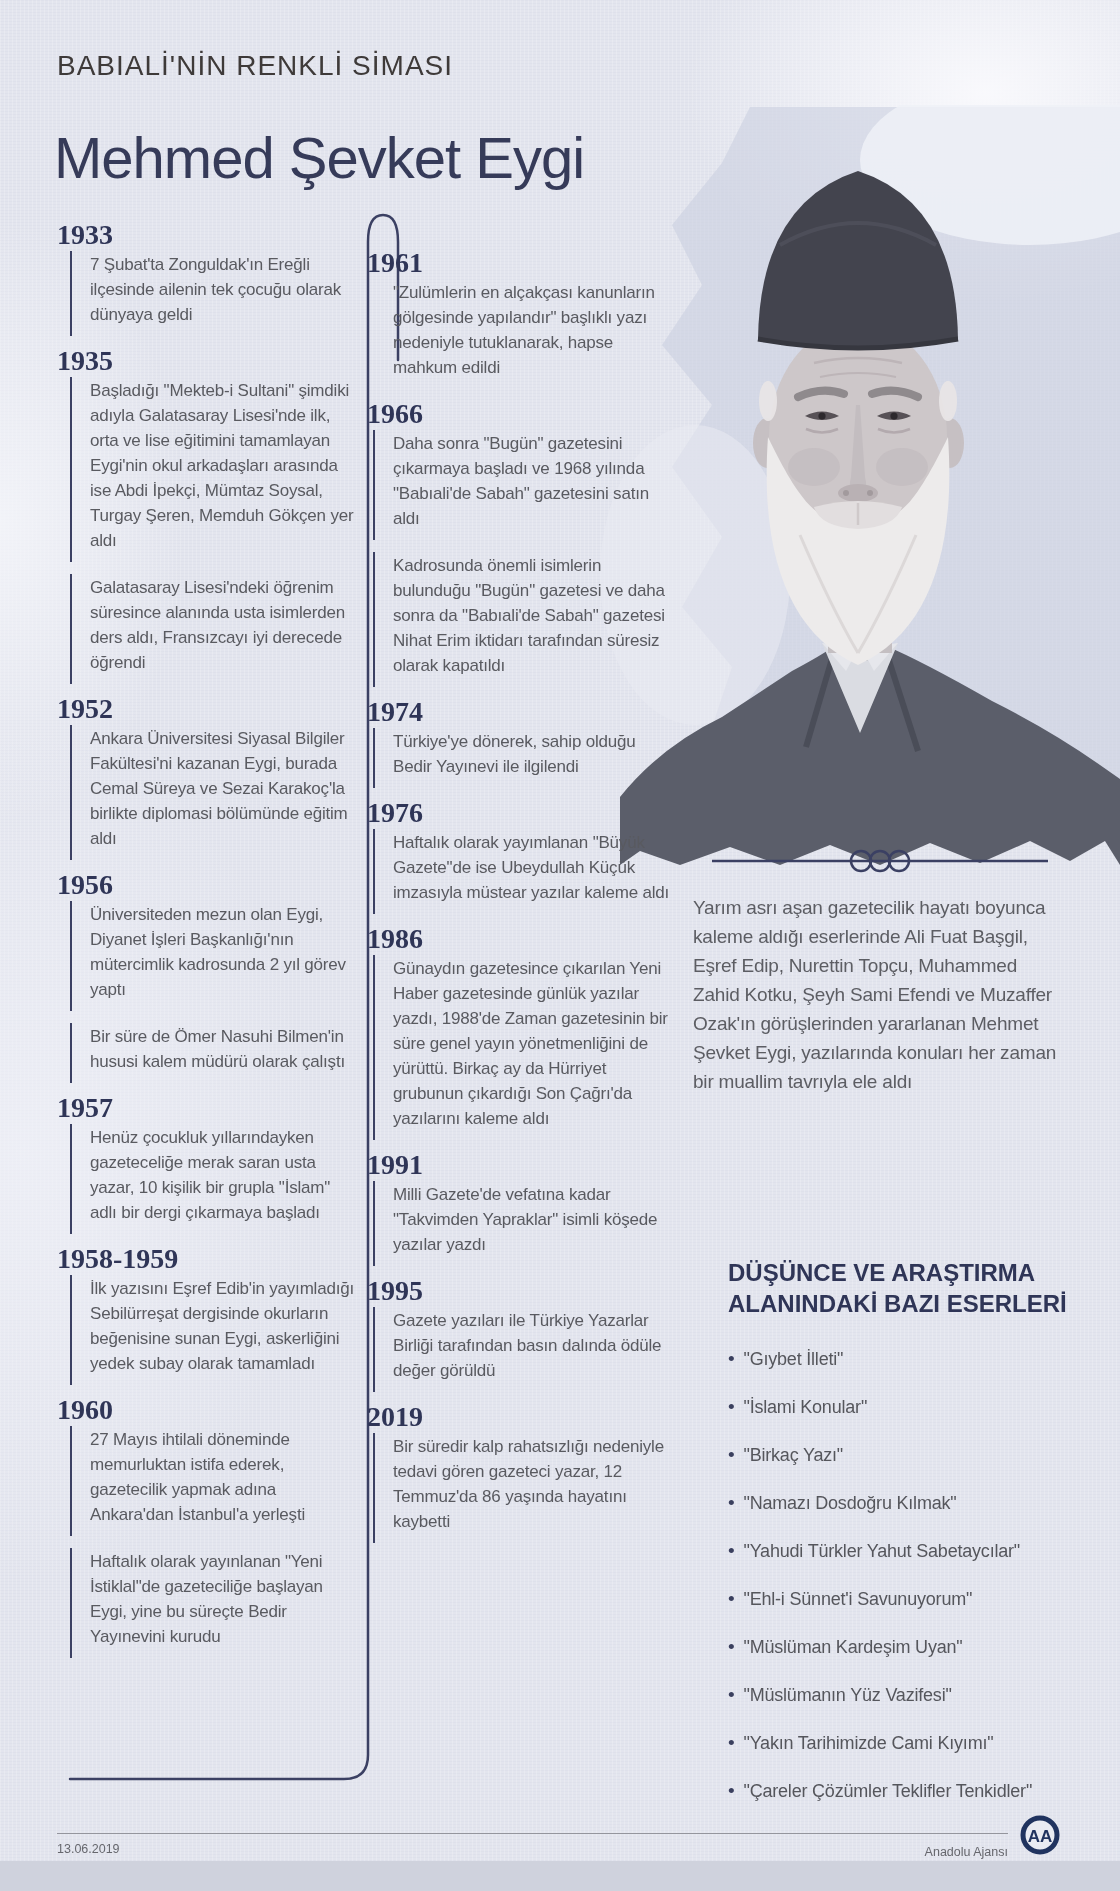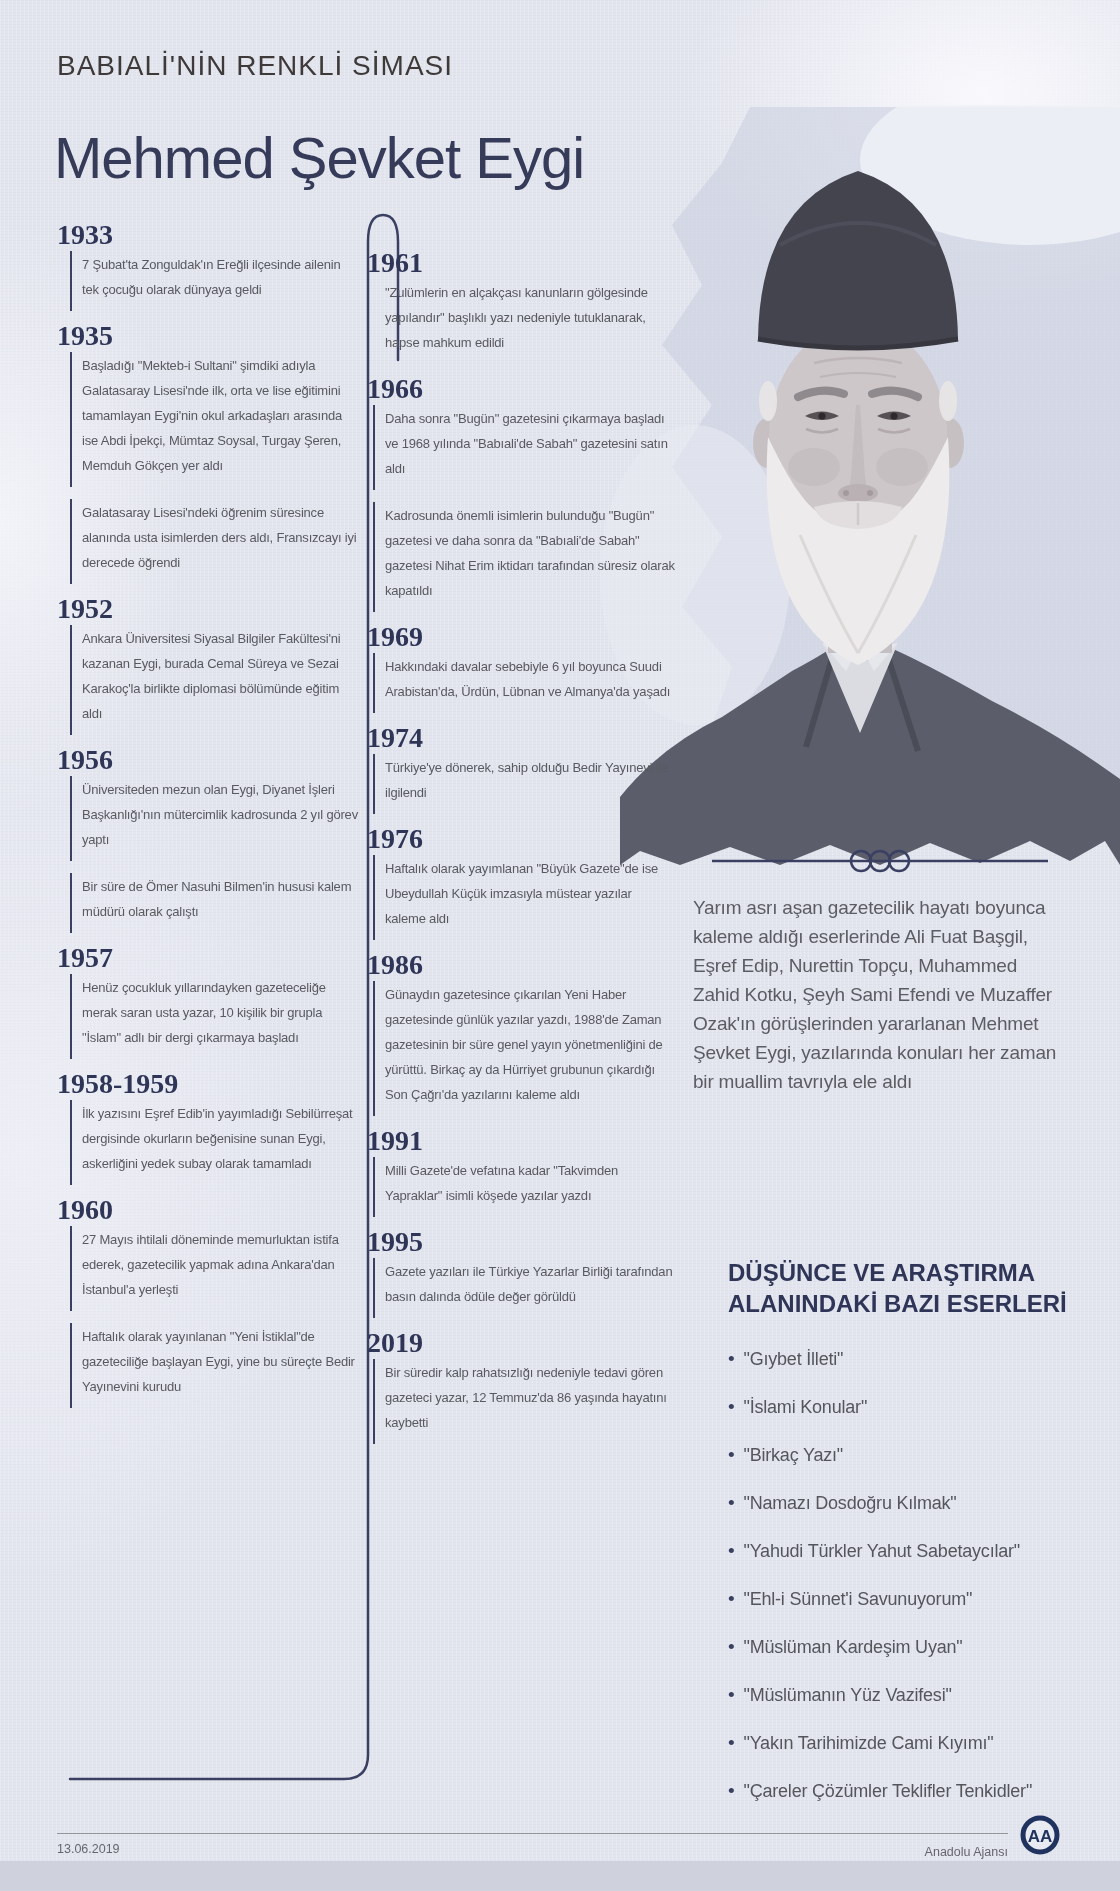--- a/index.html
+++ b/index.html
@@ -18,22 +18,22 @@
   
   #kicker{left:57px;top:50px;font-size:28px;letter-spacing:1px;color:#3e3a39;font-weight:400;}
   #title{left:54px;top:80px;font-size:58px;font-weight:normal;letter-spacing:-1px;color:#363b59;margin-top:44px;}
   
   .col{position:absolute;top:222px;}
   #col-left{left:57px;width:302px;}
   #col-mid{left:367px;width:308px;margin-top:28px;}
   .entry{margin:0 0 7px 0;}
   .year{font-size:28px;line-height:26px;font-weight:bold;color:#2f3557;margin:0 0 3px 0;font-family:Liberation Serif, serif;}
   .para{
-    font-size:13px;line-height:25px;letter-spacing:-0.2px;color:#595a60;
-    border-left:2.5px solid #3b4063;padding:1px 0 9px 10px;margin:0 0 12px 13px;
+    font-size:17px;line-height:25px;letter-spacing:-0.2px;color:#595a60;
+    border-left:2.5px solid #3b4063;padding:1px 0 9px 18px;margin:0 0 12px 13px;
   }
   #col-mid .para{margin-left:6px;}
   .para.no-tick{border-left-color:transparent;}
   
   #snake{left:0;top:0;pointer-events:none;}
   
   #portrait{left:600px;top:105px;pointer-events:none;}
   
   #divider{left:700px;top:845px;}
   #summary{left:693px;top:893px;width:374px;text-align:left;font-size:19px;line-height:29px;letter-spacing:-0.2px;color:#5c5d63;}
@@ -149,24 +149,20 @@
     </div>
   <div id="col-mid" class="col">
       <div class="entry">
         <div class="year">1961</div>
         <p class="para no-tick">"Zulümlerin en alçakçası kanunların gölgesinde yapılandır" başlıklı yazı nedeniyle tutuklanarak, hapse mahkum edildi</p>
       </div>
       <div class="entry">
         <div class="year">1966</div>
         <p class="para">Daha sonra "Bugün" gazetesini çıkarmaya başladı ve 1968 yılında "Babıali'de Sabah" gazetesini satın aldı</p>
         <p class="para">Kadrosunda önemli isimlerin bulunduğu "Bugün" gazetesi ve daha sonra da "Babıali'de Sabah" gazetesi Nihat Erim iktidarı tarafından süresiz olarak kapatıldı</p>
-      </div>
-      <div class="entry">
-        <div class="year">1969</div>
-        <p class="para">Hakkındaki davalar sebebiyle 6 yıl boyunca Suudi Arabistan'da, Ürdün, Lübnan ve Almanya'da yaşadı</p>
       </div>
       <div class="entry">
         <div class="year">1974</div>
         <p class="para">Türkiye'ye dönerek, sahip olduğu Bedir Yayınevi ile ilgilendi</p>
       </div>
       <div class="entry">
         <div class="year">1976</div>
         <p class="para">Haftalık olarak yayımlanan "Büyük Gazete"de ise Ubeydullah Küçük imzasıyla müstear yazılar kaleme aldı</p>
       </div>
       <div class="entry">

